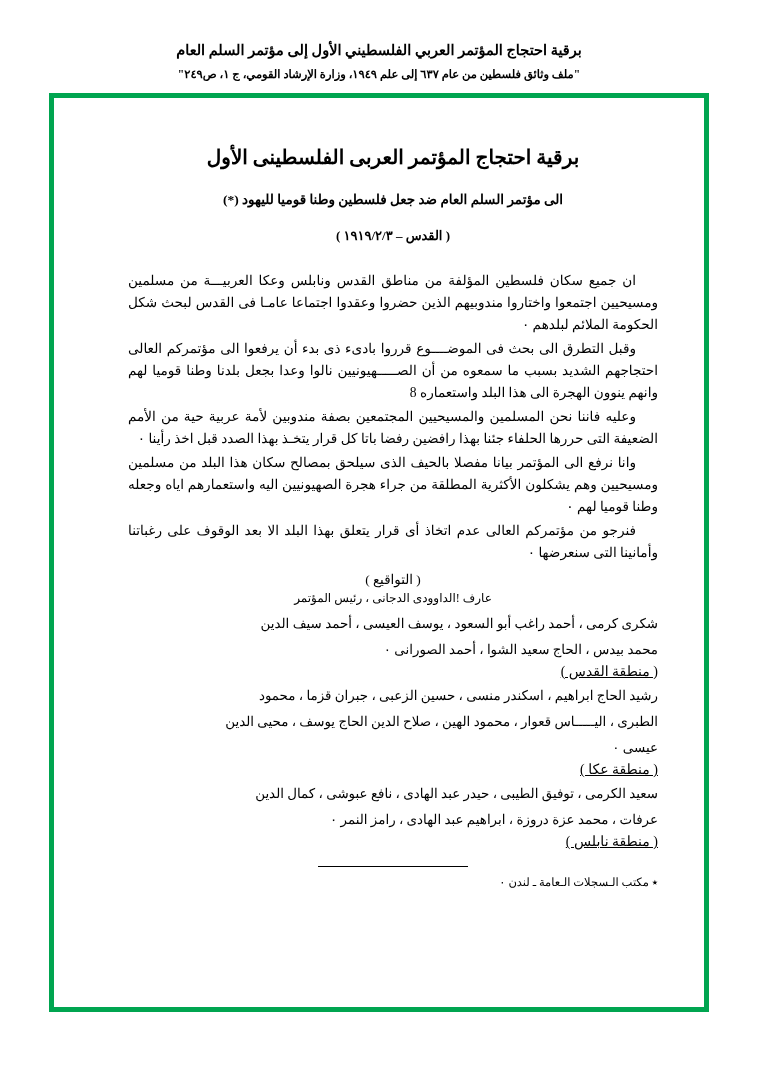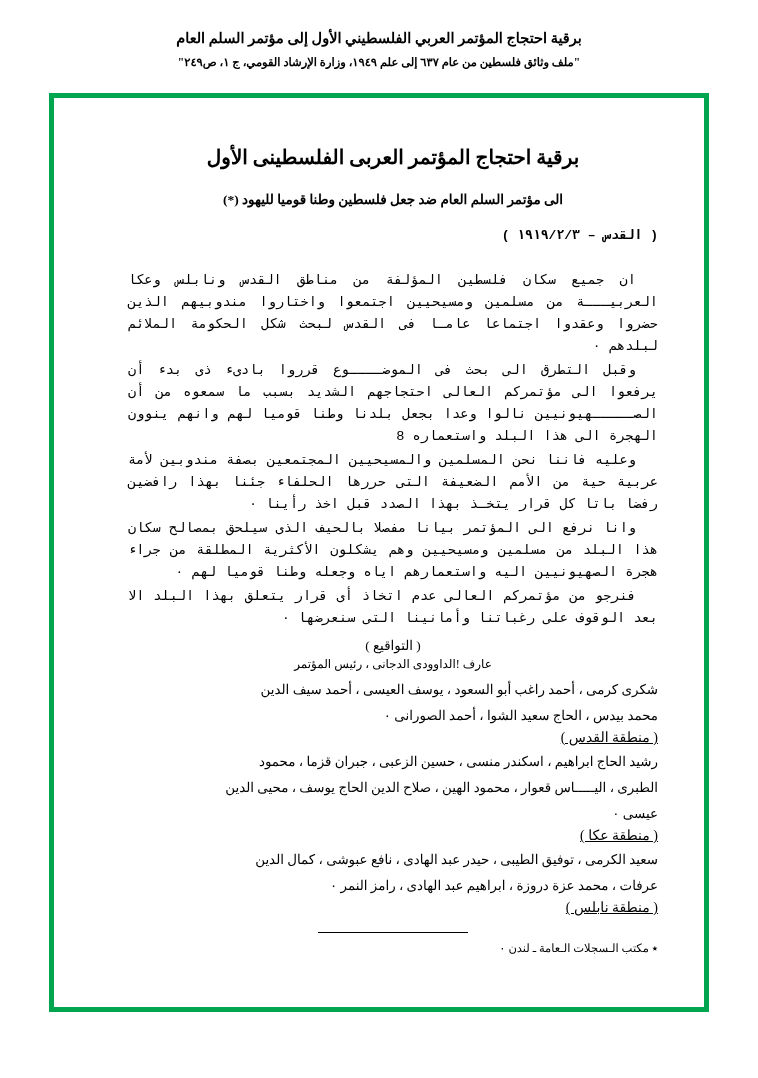--- a/index.html
+++ b/index.html
@@ -14,21 +14,21 @@
     color: #000000;
     position: relative;
     overflow: hidden;
   }
 
   .page {
     width: 758px;
     height: 934px;
     position: relative;
     box-sizing: border-box;
-    padding: 0;
+    padding: 12px;
   }
 
   
   .doc-header {
     text-align: center;
     padding: 28px 40px 0 40px;
   }
   .doc-header .hdr-line1 {
     font-size: 14.5px;
     font-weight: bold;
@@ -71,38 +71,37 @@
     line-height: 1.5;
   }
   .subtitle {
     text-align: center;
     font-size: 13.5px;
     font-weight: bold;
     margin-top: 18px;
     line-height: 1.5;
   }
   .placedate {
+    text-align: center;
     font-size: 13px;
     font-weight: bold;
     margin-top: 16px;
     line-height: 1.5;
-    font-family: Liberation Mono, monospace;
   }
 
   .body-text {
     margin-top: 24px;
     font-size: 13.6px;
     line-height: 1.62;
     text-align: justify;
     text-align-last: right;
   }
   .para {
     margin: 0 0 2px 0;
     text-indent: 22px;
-    font-family: Liberation Mono, monospace;
   }
 
   .sig-head {
     margin-top: 8px;
     font-size: 13.4px;
     text-align: center;
   }
   .sig-line {
     font-size: 12px;
     line-height: 1.72;

